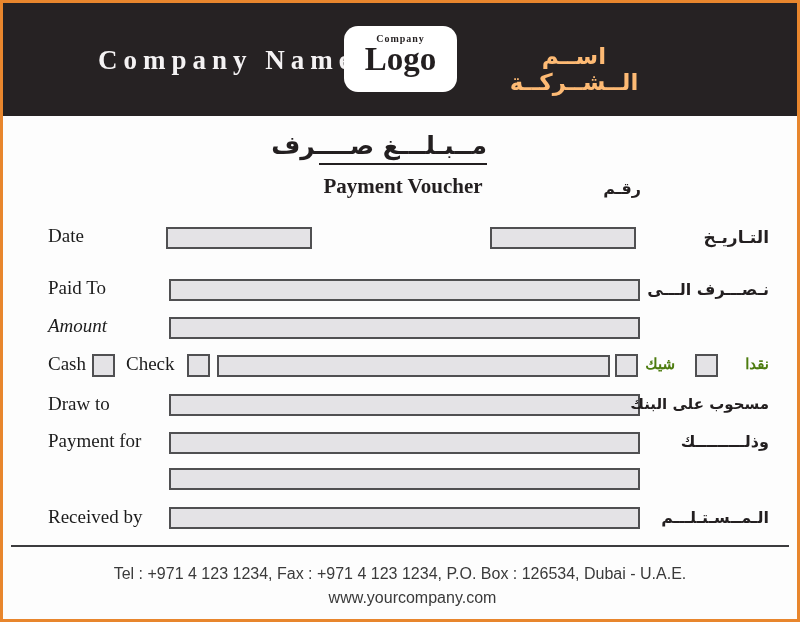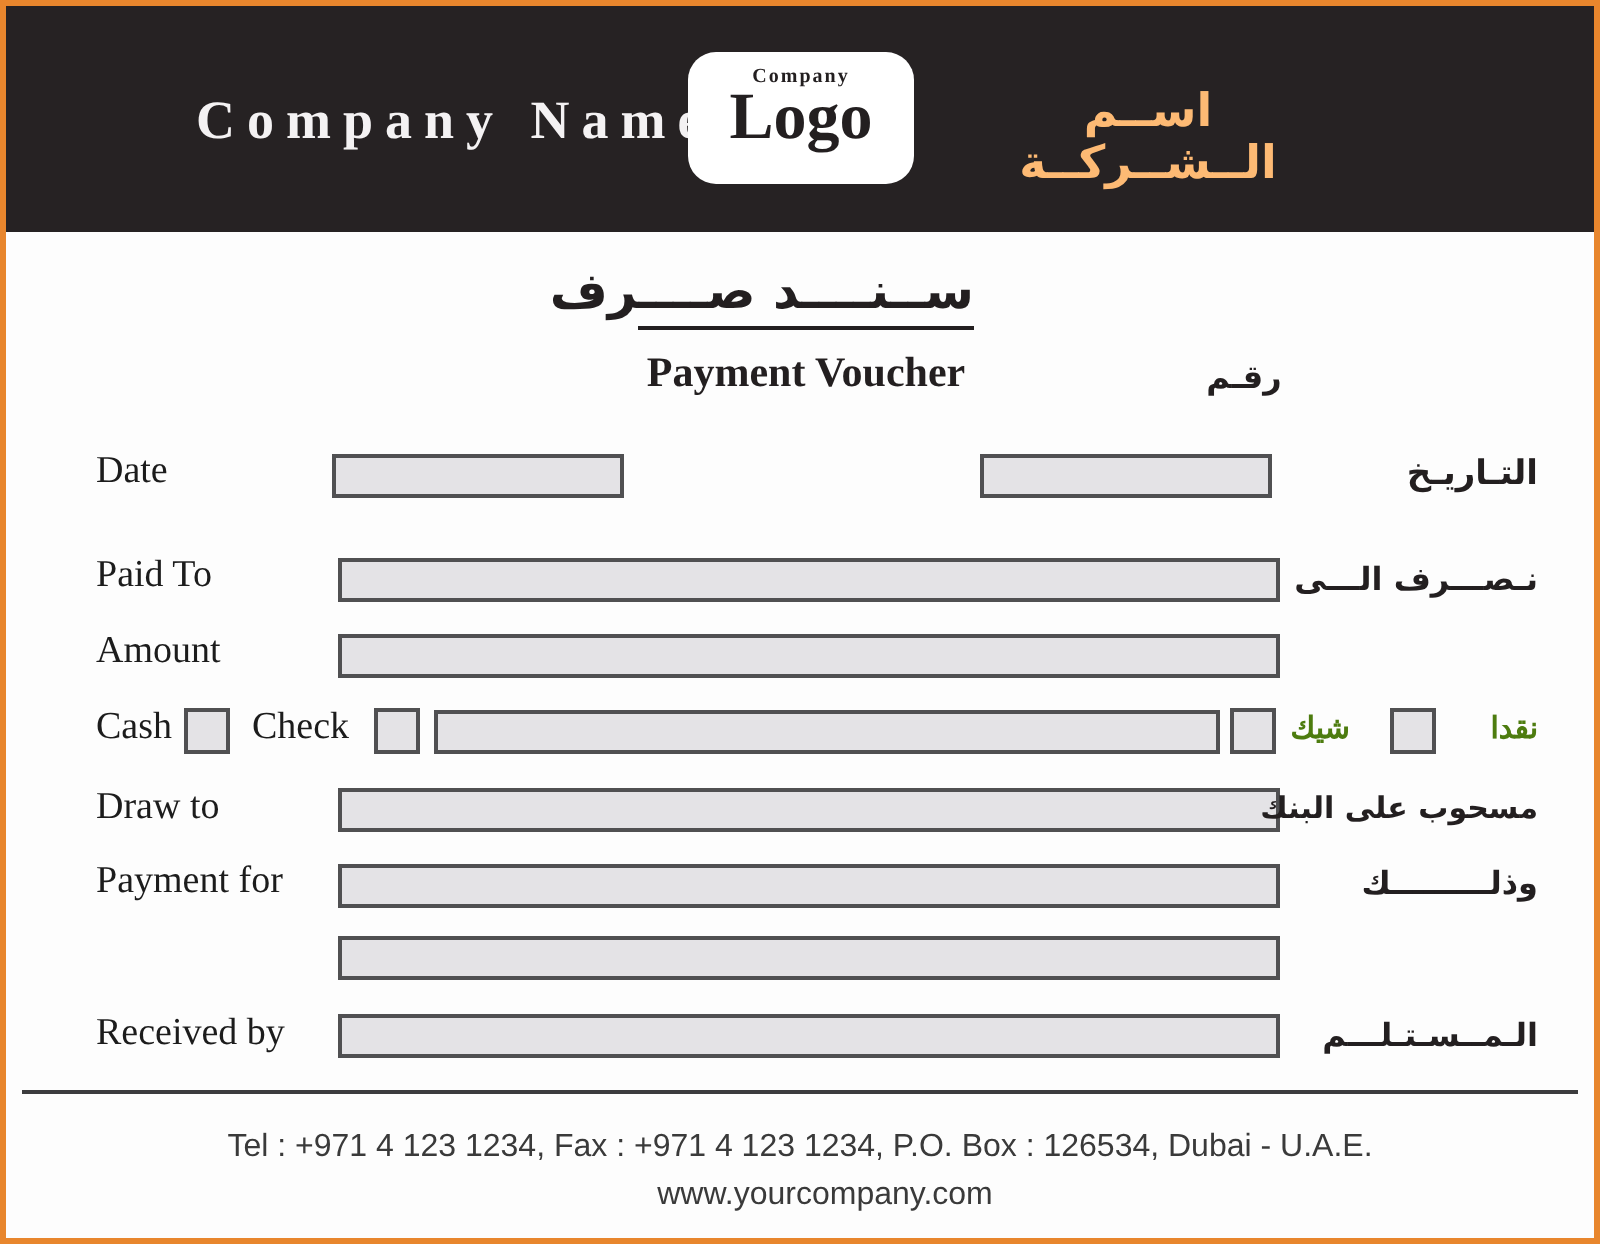--- a/index.html
+++ b/index.html
@@ -78,34 +78,34 @@
 
   <div class="header">
     <div class="company-name">Company Name</div>
     <div class="logo-box">
       <div class="logo-line1">Company</div>
       <div class="logo-line2">Logo</div>
     </div>
     <div class="company-name-ar">اســم الــشــركــة</div>
   </div>
 
-  <div class="title-ar">ســنــــد صــــرف</div>
+  <div class="title-ar">مــبـلـــغ صــــرف</div>
   <div class="title-en">Payment Voucher</div>
   <div class="number-ar">رقـم</div>
 
   <div class="lbl" style="top:222px;">Date</div>
   <input type="text" class="field" style="left: 163px; top: 224px; width: 146px;" value="">
   <input type="text" class="field" style="left: 487px; top: 224px; width: 146px;" value="">
   <div class="ar-lbl" style="top:224px; font-size:17px;">التـاريـخ</div>
 
   <div class="lbl" style="top:274px;">Paid To</div>
   <input type="text" class="field" style="left: 166px; top: 276px; width: 471px;" value="">
   <div class="ar-lbl" style="top:277px; font-size:16px;">نـصـــرف الـــى</div>
 
-  <div class="lbl" style="top:312px;">Amount</div>
+  <div class="lbl" style="top:312px;font-style:italic;">Amount</div>
   <input type="text" class="field" style="left: 166px; top: 314px; width: 471px;" value="">
 
   <div class="lbl" style="top:350px;">Cash</div>
   <span class="checkbox" style="left:89px; top:351px;"></span>
   <div class="lbl" style="left:123px; top:350px;">Check</div>
   <span class="checkbox" style="left:184px; top:351px;"></span>
   <input type="text" class="field" style="left: 214px; top: 352px; width: 393px;" value="">
   <span class="checkbox" style="left:612px; top:351px;"></span>
   <div class="ar-inline" style="left:638px; top:352px; width:34px;">شيك</div>
   <span class="checkbox" style="left:692px; top:351px;"></span>

